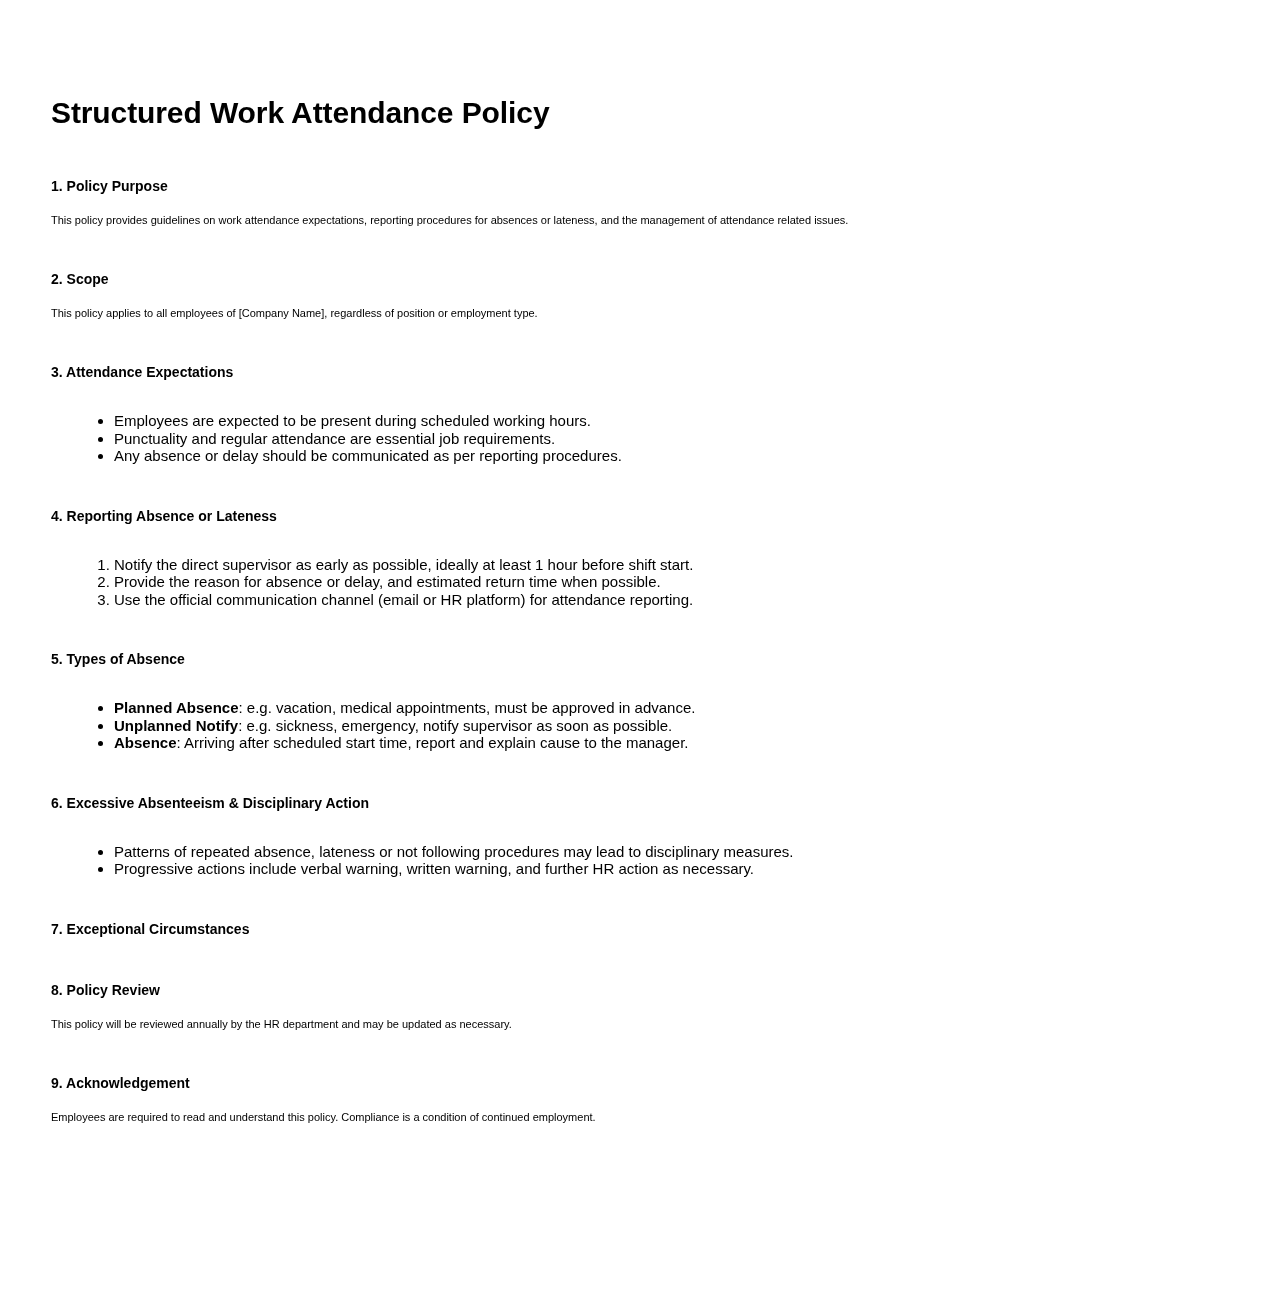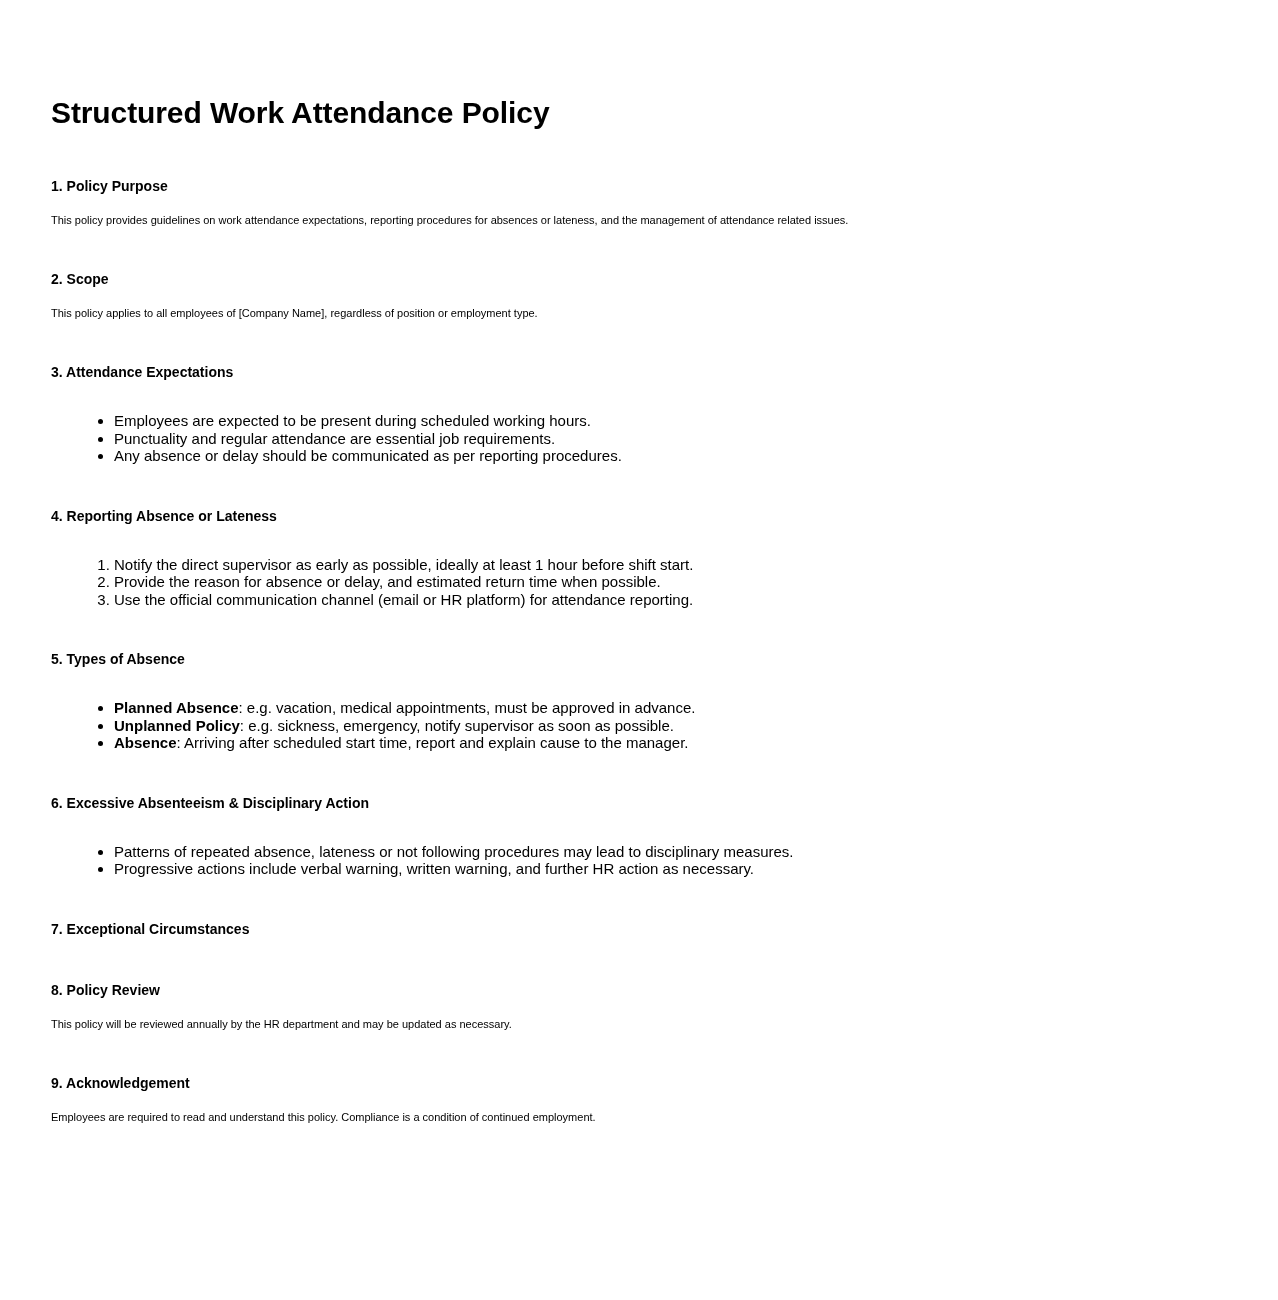--- a/index.html
+++ b/index.html
@@ -97,21 +97,21 @@
       <li>Notify the direct supervisor as early as possible, ideally at least 1 hour before shift start.</li>
       <li>Provide the reason for absence or delay, and estimated return time when possible.</li>
       <li>Use the official communication channel (email or HR platform) for attendance reporting.</li>
     </ol>
   </section>
 
   <section class="section">
     <h2 class="section-heading">5. Types of Absence</h2>
     <ul class="bullets">
       <li><span class="lead">Planned Absence</span><span>: e.g. vacation, medical appointments, must be approved in advance.</span></li>
-      <li><span class="lead">Unplanned Policy</span><span>: e.g. sickness, emergency, notify supervisor as soon as possible.</span></li>
+      <li><span class="lead">Unplanned Notify</span><span>: e.g. sickness, emergency, notify supervisor as soon as possible.</span></li>
       <li><span class="lead">Absence</span><span>: Arriving after scheduled start time, report and explain cause to the manager.</span></li>
     </ul>
   </section>
 
   <section class="section">
     <h2 class="section-heading">6. Excessive Absenteeism &amp; Disciplinary Action</h2>
     <ul class="bullets">
       <li>Patterns of repeated absence, lateness or not following procedures may lead to disciplinary measures.</li>
       <li>Progressive actions include verbal warning, written warning, and further HR action as necessary.</li>
     </ul>

